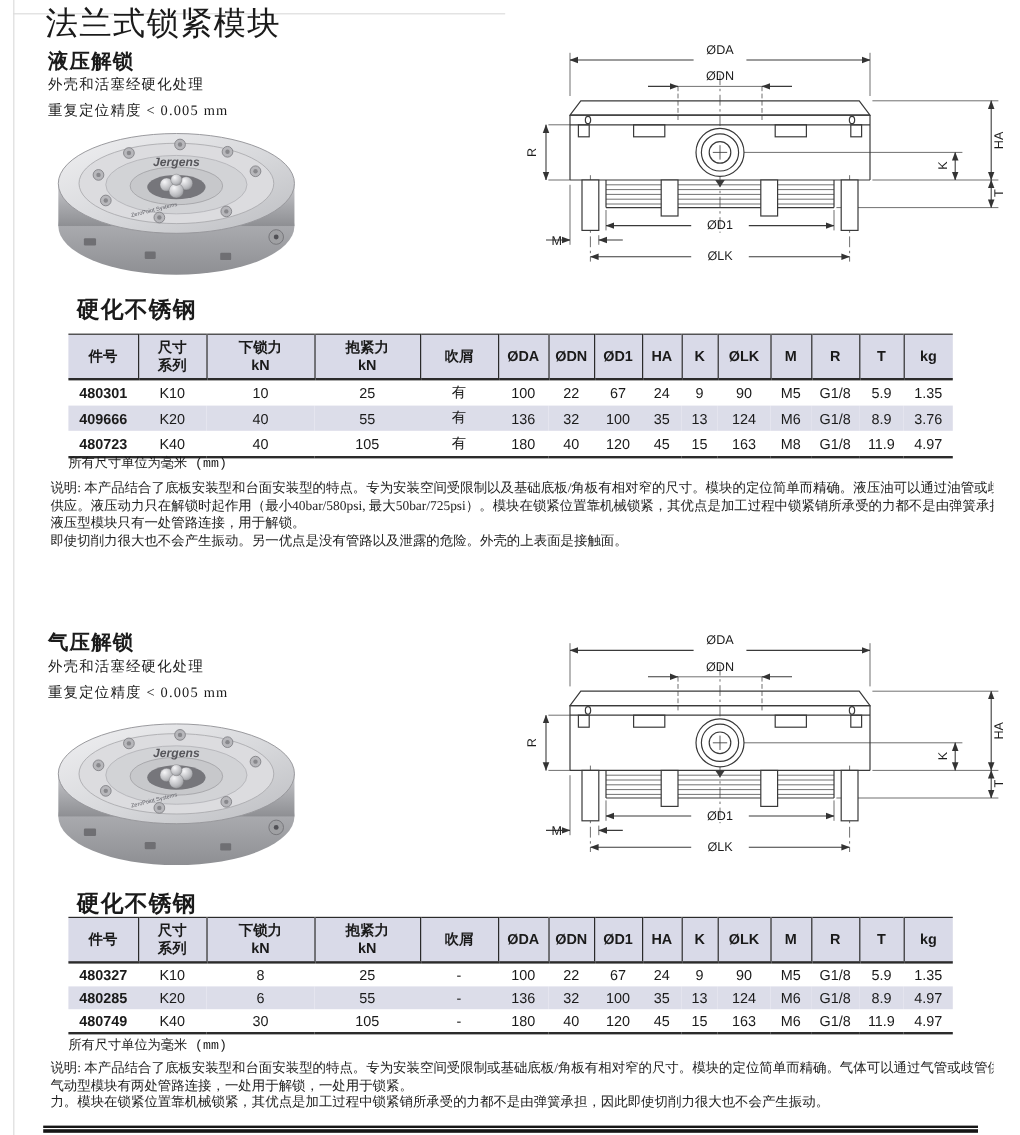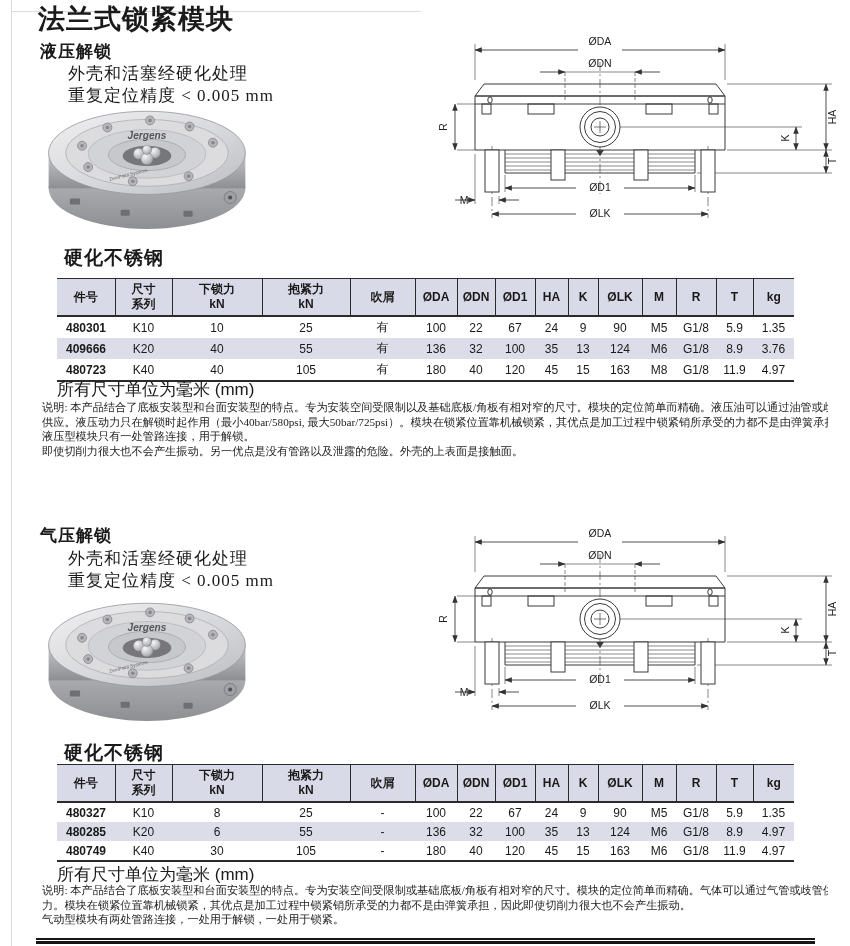--- a/index.html
+++ b/index.html
@@ -1,35 +1,35 @@
 <!DOCTYPE html>
 <html><head>
 <meta charset="utf-8">
 <style>
   html,body{margin:0;padding:0;background:#ffffff;}
   .page{position:relative;width:850px;height:946px;background:#ffffff;overflow:hidden;
         font-family:"Liberation Sans",sans-serif;color:#1a1a1a;}
   .edge-v{position:absolute;left:11px;top:0;width:1px;height:946px;background:#dcdcdc;}
   .edge-h{position:absolute;left:11px;top:11px;width:410px;height:1px;background:#dcdcdc;}
-  .h1{position:absolute;left:38px;top:1px;font-size:27px;font-weight:bold;letter-spacing:1px;}
+  .h1{position:absolute;left:38px;top:1px;font-size:27px;font-weight:normal;letter-spacing:1px;}
   .sub{position:absolute;left:40px;font-size:17px;font-weight:bold;letter-spacing:1px;}
-  .desc{position:absolute;left:40px;font-size:17px;
-        font-family:"Liberation Serif","DejaVu Serif",serif;letter-spacing:1px;margin-left:28px;}
+  .desc{position:absolute;left:40px;font-size:12px;
+        font-family:"Liberation Serif","DejaVu Serif",serif;letter-spacing:1px;}
   .mat{position:absolute;left:40px;font-size:19px;font-weight:bold;letter-spacing:1px;margin-left:24px;}
   .tbl{position:absolute;left:57px;width:737px;}
   table{border-collapse:collapse;table-layout:fixed;width:737px;
         border-top:1px solid #2b2b2b;border-bottom:2px solid #2b2b2b;font-size:12px;}
   thead th{background:#d9dae8;border-left:1px solid #2b2b2b;border-bottom:2px solid #2b2b2b;
         font-weight:bold;padding:2px 1px;height:32px;vertical-align:middle;line-height:1.25;text-align:center;}
   thead th:first-child{border-left:none;}
   tbody td{text-align:center;padding:2px 1px;height:15px;}
   tbody tr:nth-child(even){background:#dcdde9;}
   tbody td:first-child{font-weight:bold;}
-  .units{position:absolute;left:57px;font-size:17px;
-        font-family:Liberation Sans, sans-serif;}
+  .units{position:absolute;left:57px;font-size:11px;
+        font-family:Liberation Mono, monospace;}
   .notes{position:absolute;left:42px;width:786px;font-size:11.2px;line-height:14.7px;
         font-family:"Liberation Serif","DejaVu Serif",serif;color:#222;}
   .notes div{white-space:nowrap;overflow:hidden;}
   .photo{position:absolute;left:40px;width:216px;height:142px;}
   .draw{position:absolute;left:428px;width:420px;height:205px;}
   .botbar{position:absolute;left:36px;top:938px;width:779px;height:6px;
         border-top:2px solid #161616;border-bottom:3px solid #161616;box-sizing:border-box;}
   svg text{font-family:"Liberation Sans",sans-serif;}
 </style>
 </head>
@@ -482,18 +482,18 @@
             <td>4.97</td>
           </tr>
         </tbody>
     </table>
   </div>
 
   <div class="units" style="top:863px">所有尺寸单位为毫米 (mm)</div>
 
   <div class="notes" style="top:883px">
     <div>说明: 本产品结合了底板安装型和台面安装型的特点。专为安装空间受限制或基础底板/角板有相对窄的尺寸。模块的定位简单而精确。气体可以通过气管或歧管供应。</div>
+    <div>气动型模块有两处管路连接，一处用于解锁，一处用于锁紧。</div>
     <div>力。模块在锁紧位置靠机械锁紧，其优点是加工过程中锁紧销所承受的力都不是由弹簧承担，因此即使切削力很大也不会产生振动。</div>
-    <div>气动型模块有两处管路连接，一处用于解锁，一处用于锁紧。</div>
   </div>
 
   <div class="botbar"></div>
 </div>
 
 </body></html>

